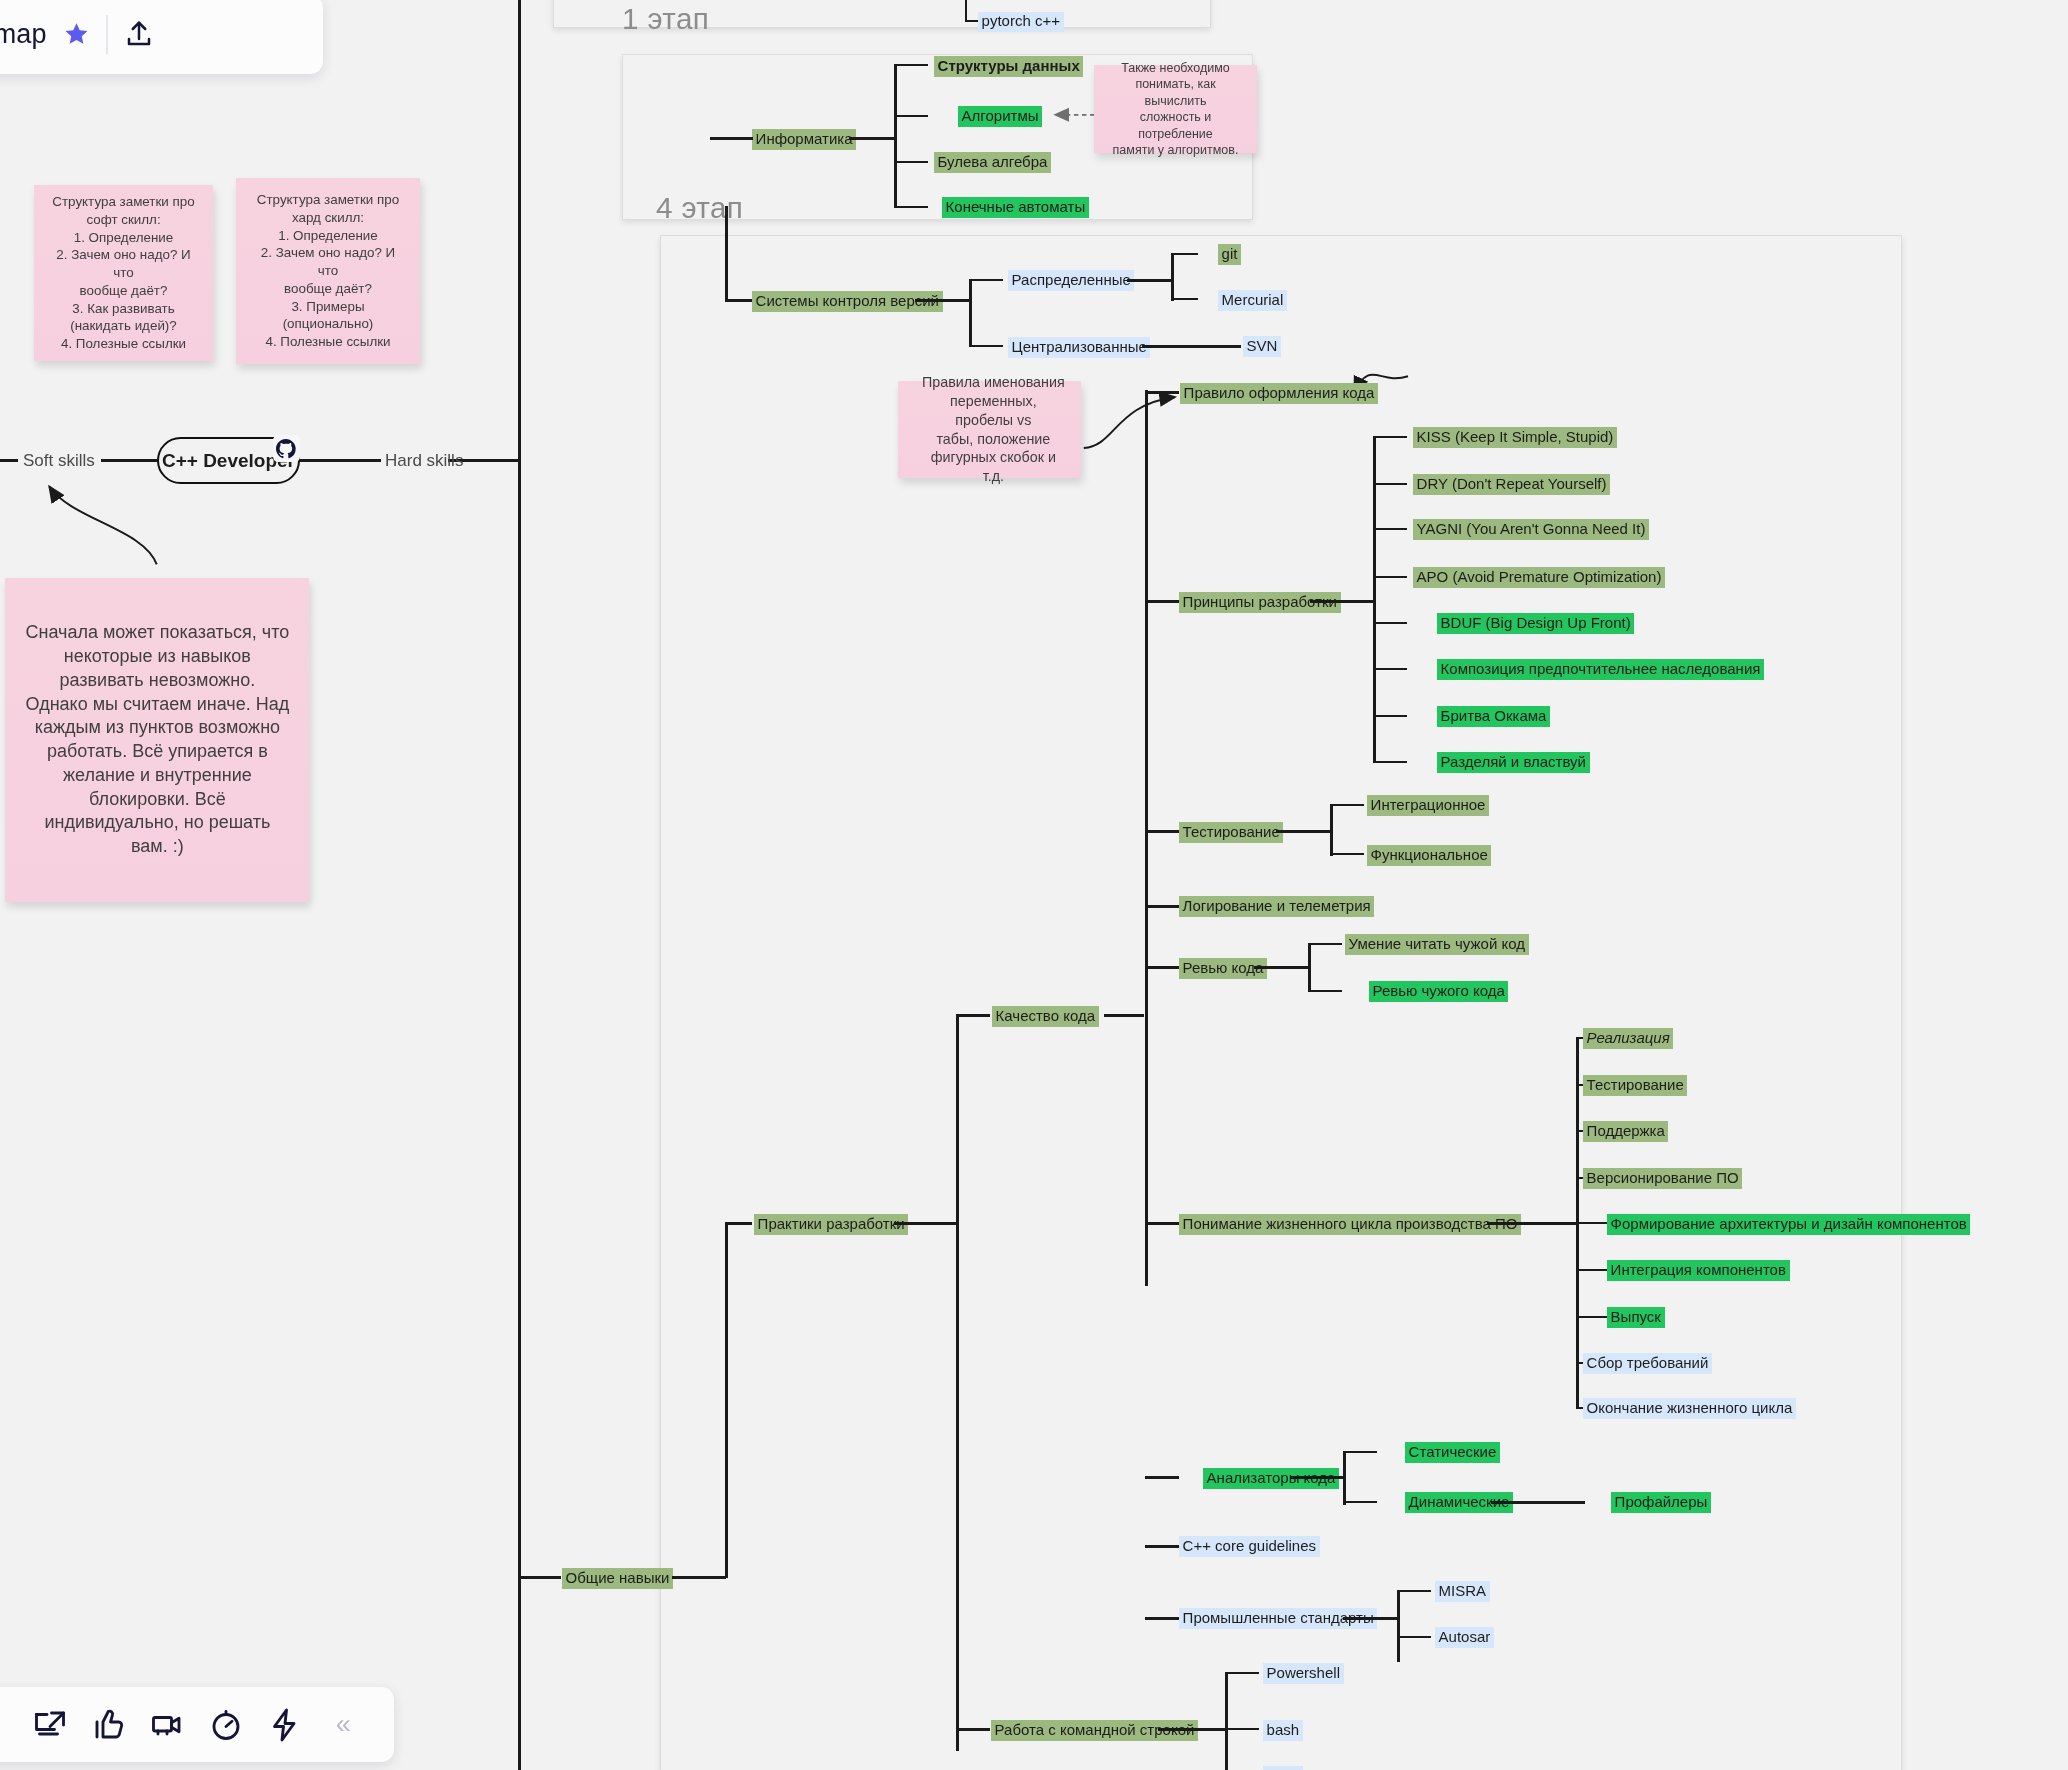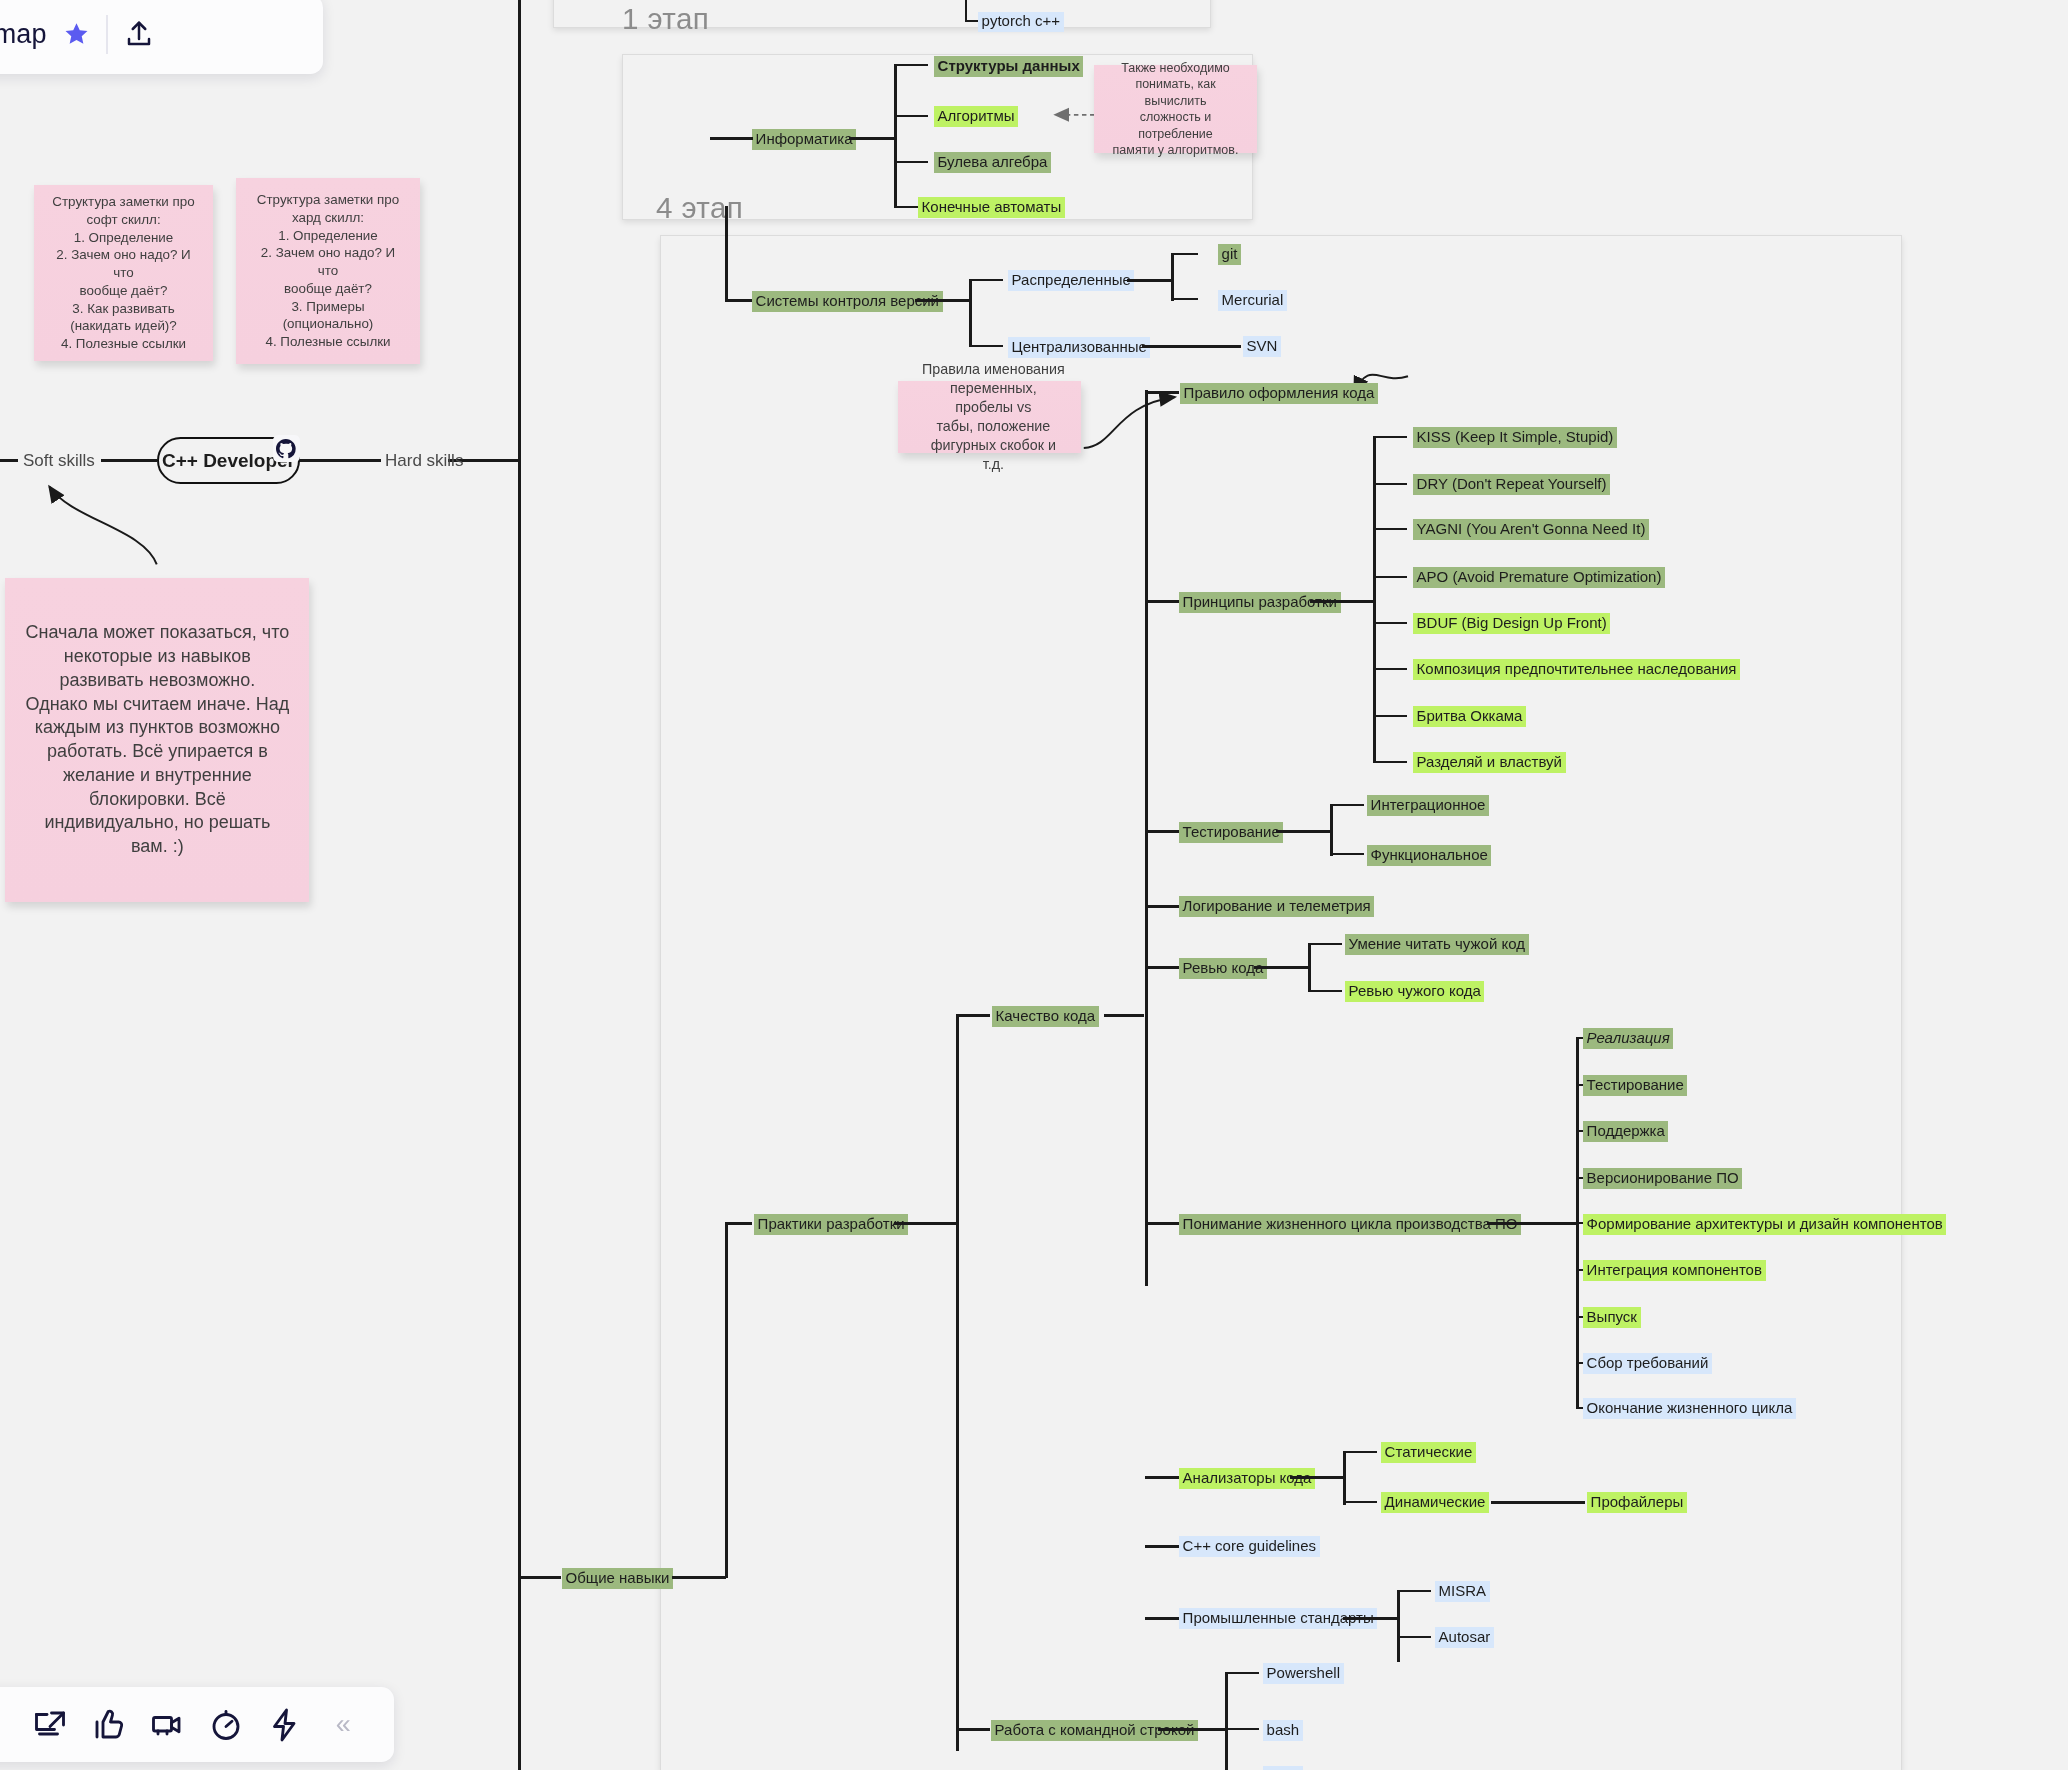--- a/index.html
+++ b/index.html
@@ -76,21 +76,21 @@
   
   .node {
     position: absolute;
     white-space: nowrap;
     font-size: 15px;
     color: #1d1d1d;
     padding: 0.9px 3.6px;
     line-height: 1.25;
   }
   .n-green  { background: #9cb97f; }
-  .n-yellow { background: #bef264; }
+  .n-yellow { background: #22c55e; margin-left: 24px; }
   .n-blue   { background: #d7e7fb; }
 
   
   #root-node {
     position: absolute;
     border: 2.7px solid #111;
     border-radius: 30px;
     background: #f2f2f2;
     display: flex; align-items: center; justify-content: center;
     font-weight: bold; font-size: 19px; color: #1d1d1d;
@@ -277,21 +277,21 @@
 каждым из пунктов возможно
 работать. Всё упирается в
 желание и внутренние
 блокировки. Всё
 индивидуально, но решать
 вам. :)</div>
   <div class="note" style="left:1094px; top:65px; width:163px; height:88px; font-size:12.5px;">Также необходимо
 понимать, как вычислить
 сложность и потребление
 памяти у алгоритмов.</div>
-  <div class="note" style="left:898px; top:381px; width:183px; height:72px; font-size:14.3px;padding-left:22px;">Правила именования
+  <div class="note" style="left:898px; top:381px; width:183px; height:97px; font-size:14.3px;padding-left:22px;">Правила именования
 переменных, пробелы vs
 табы, положение
 фигурных скобок и т.д.</div>
 
   <div class="h" style="left:518px; top:1576px; width:43px;"></div>
   <div class="node n-green" style="left:562px; top:1568px;">Общие навыки</div>
   <div class="h" style="left:672px; top:1576px; width:54px;"></div>
   <div class="v" style="left:725px; top:1222px; height:356px;"></div>
 
   <div class="h" style="left:725px; top:1222px; width:27px;"></div>

